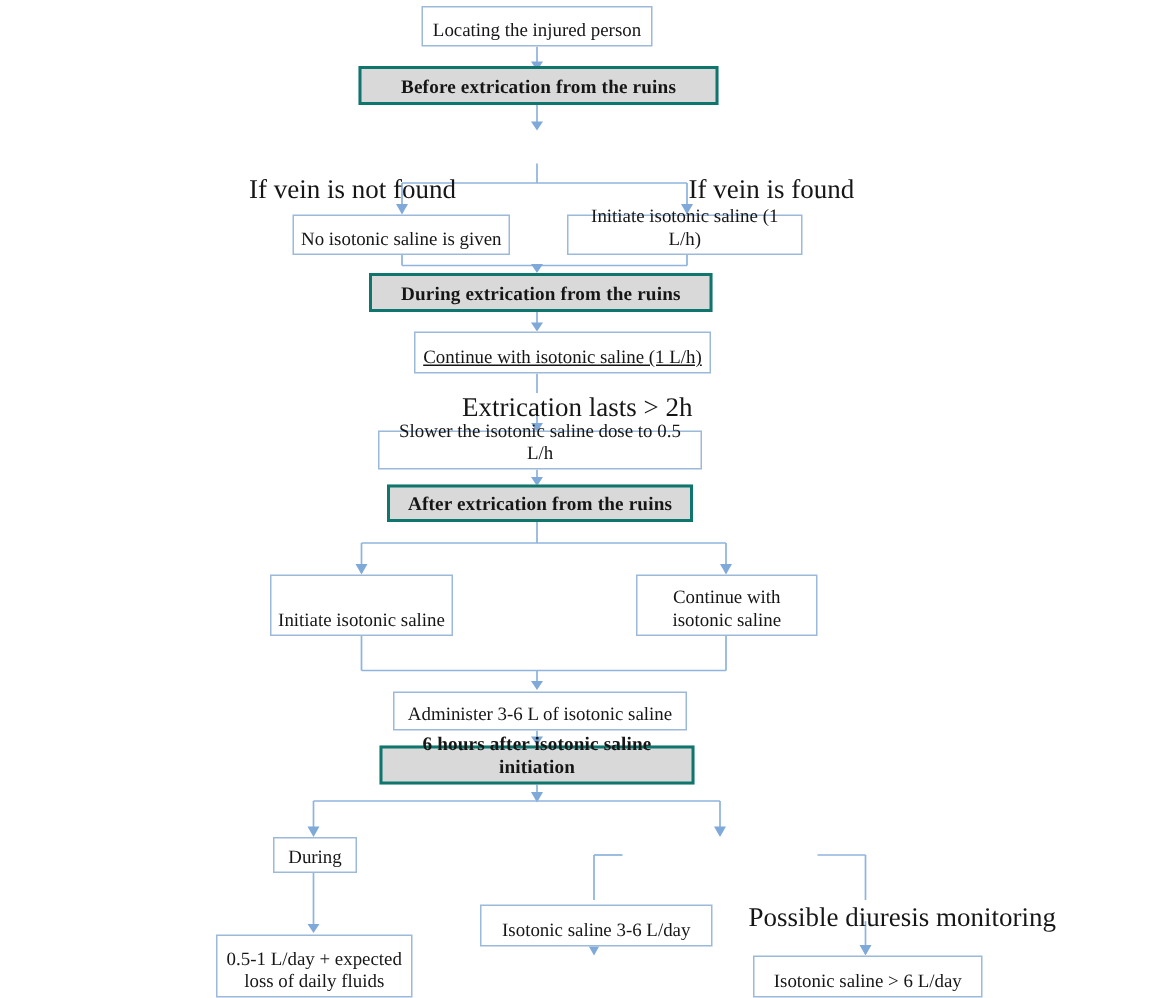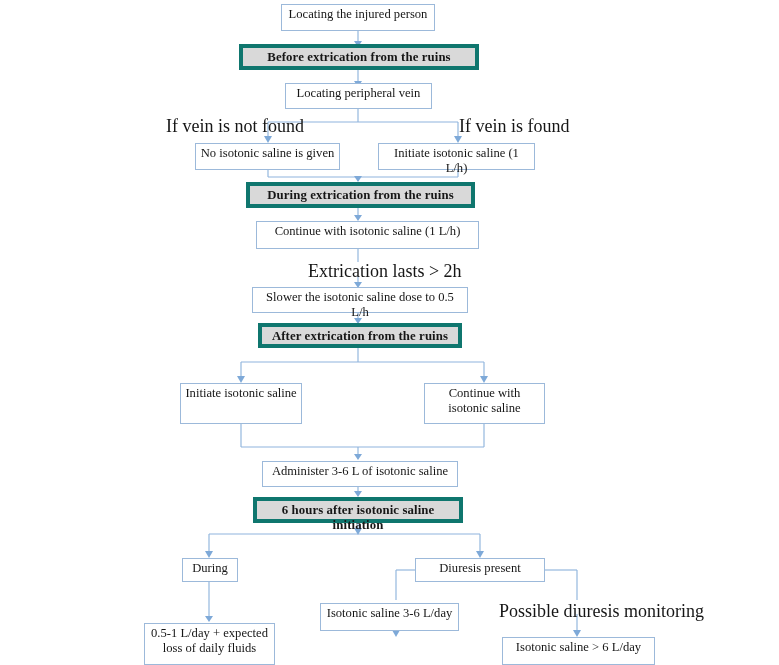--- a/index.html
+++ b/index.html
@@ -5,27 +5,27 @@
   html,body{margin:0;padding:0;background:#ffffff;}
   body{
     width:779px;height:665px;position:relative;overflow:hidden;
     font-family:"Liberation Serif", serif;
     color:#1a1a1a;
   }
   #canvas{position:absolute;left:0;top:0;width:779px;height:665px;}
   .node{
     position:absolute;box-sizing:border-box;
     border:1px solid #9cb9da;background:#ffffff;
-    display:flex;align-items:flex-start;justify-content:center;
+    display:flex;align-items:flex-end;justify-content:center;
     text-align:center;line-height:1.18;
     font-size:12.6px;color:#161616;
     padding:2px 4px;
   }
   .node.header{
-    background:#d9d9d9;border:4px solid #0f766e;
+    background:#d9d9d9;border:2px solid #0f766e;
     font-weight:bold;font-size:12.8px;letter-spacing:.1px;
   }
   .lbl{
     position:absolute;font-size:18px;color:#161616;
     white-space:nowrap;line-height:1.1;
   }
   svg.edges{position:absolute;left:0;top:0;width:779px;height:665px;overflow:visible;}
   svg.edges line, svg.edges path{stroke:#8fb4dd;stroke-width:1.15;fill:none;}
   .ar{fill:#7ea9d8;}
 </style>
@@ -104,40 +104,37 @@
   </svg>
 
   <div class="node" style="left:281px;top:4px;width:154px;height:27px;">
     <span>Locating the injured person</span>
   </div>
 
   <div class="node header" style="left:239px;top:44px;width:240px;height:26px;">
     <span>Before extrication from the ruins</span>
   </div>
 
-  <div class="node" style="left:285px;top:83px;width:147px;height:26px;">
-    <span>Locating peripheral vein</span>
-  </div>
 
   <div class="lbl" style="left:166px;top:117px;">If vein is not found</div>
   <div class="lbl" style="left:459px;top:117px;">If vein is found</div>
 
   <div class="node" style="left:195px;top:143px;width:145px;height:27px;">
     <span>No isotonic saline is given</span>
   </div>
 
   <div class="node" style="left:378px;top:143px;width:157px;height:27px;">
     <span>Initiate isotonic saline (1 L/h)</span>
   </div>
 
   <div class="node header" style="left:246px;top:182px;width:229px;height:26px;">
     <span>During extrication from the ruins</span>
   </div>
 
-  <div class="node" style="left:256px;top:221px;width:223px;height:28px;">
+  <div class="node" style="left:276px;top:221px;width:198px;height:28px;text-decoration:underline;">
     <span>Continue with isotonic saline (1 L/h)</span>
   </div>
 
   <div class="lbl" style="left:308px;top:262px;">Extrication lasts  &gt; 2h</div>
 
   <div class="node" style="left:252px;top:287px;width:216px;height:26px;">
     <span>Slower the isotonic saline dose to 0.5 L/h</span>
   </div>
 
   <div class="node header" style="left:258px;top:323px;width:204px;height:25px;">
@@ -157,31 +154,28 @@
   </div>
 
   <div class="node header" style="left:253px;top:497px;width:210px;height:26px;">
     <span>6 hours after isotonic saline initiation</span>
   </div>
 
   <div class="node" style="left:182px;top:558px;width:56px;height:24px;">
     <span>During</span>
   </div>
 
-  <div class="node" style="left:415px;top:558px;width:130px;height:24px;">
-    <span>Diuresis present</span>
-  </div>
 
   <div class="lbl" style="left:499px;top:602px;">Possible diuresis monitoring</div>
 
   <div class="node" style="left:144px;top:623px;width:131px;height:42px;">
     <span>0.5-1 L/day + expected loss of daily fluids</span>
   </div>
 
-  <div class="node" style="left:320px;top:603px;width:139px;height:28px;">
+  <div class="node" style="left:320px;top:603px;width:155px;height:28px;">
     <span>Isotonic saline 3-6 L/day</span>
   </div>
 
   <div class="node" style="left:502px;top:637px;width:153px;height:28px;">
     <span>Isotonic saline &gt; 6 L/day</span>
   </div>
 
 </div>
 
 </body></html>

